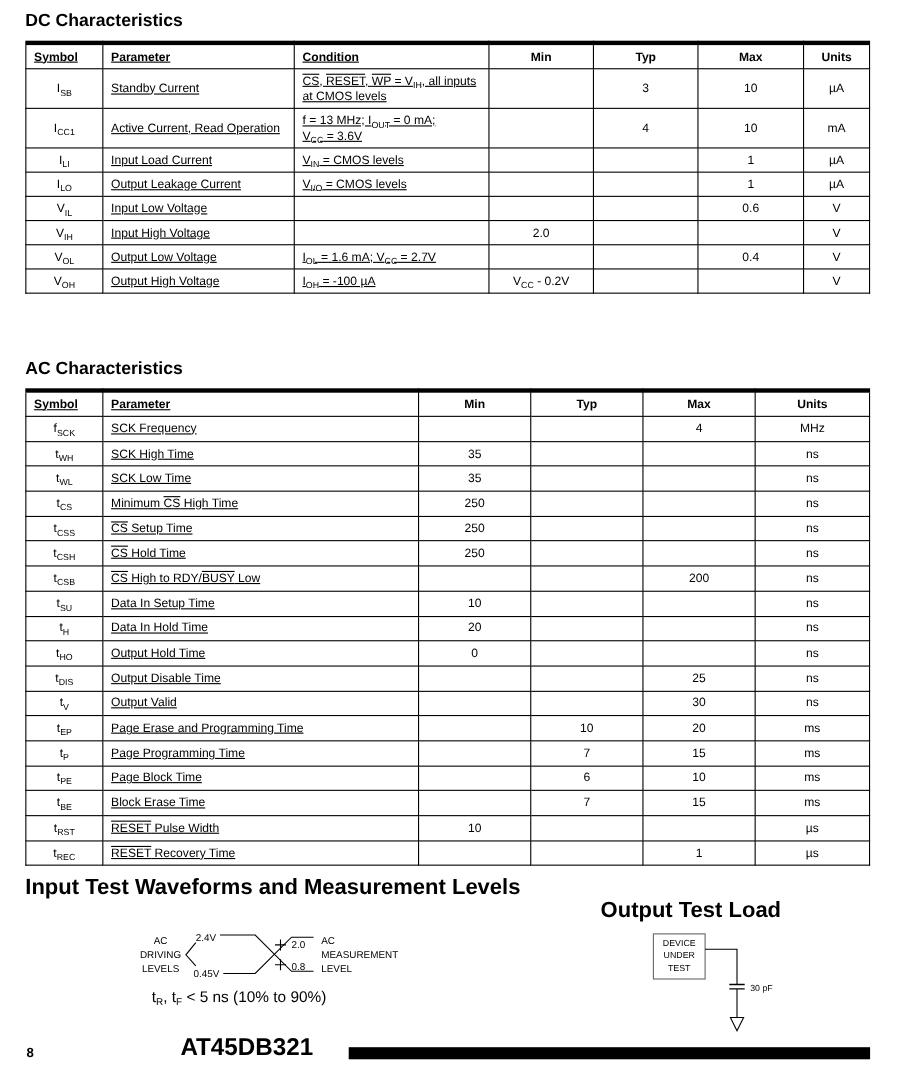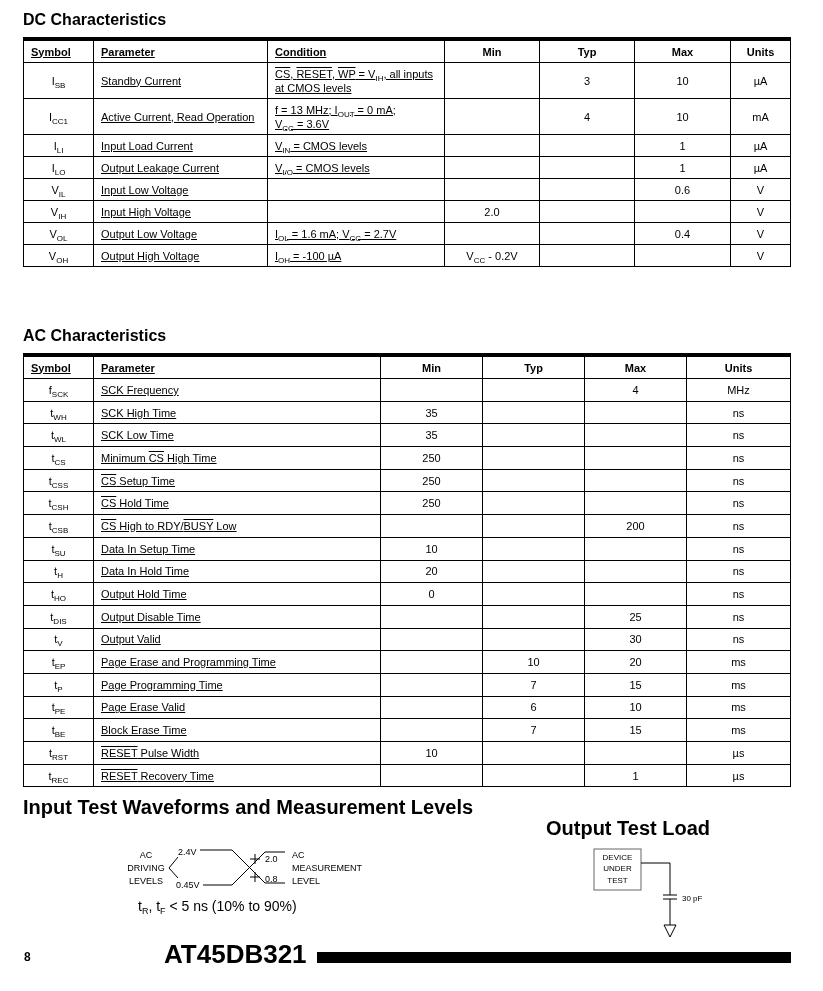--- a/index.html
+++ b/index.html
@@ -16,21 +16,21 @@
   table.spec td.sym { text-align: center; }
   sub { font-size: 8px; vertical-align: -3px; line-height: 0; }
   .ol { text-decoration: overline; }
   #dc { top: 37px; }
   #dc tbody tr.tall td { height: 35px; line-height: 14px; }
   #dc tbody tr.short td { height: 21px; margin-left: 28px; }
   #ac { top: 353px; }
   #ac tbody tr td { height: 21.7px; }
   .diagram-title { position: absolute; font-weight: bold; font-size: 20px; line-height: 1; }
   .footer-page { position: absolute; left: 24px; top: 950px; font-weight: bold; font-size: 12px; }
-  .footer-part { position: absolute; left: 164px; top: 939px; font-weight: bold; font-size: 26px; letter-spacing: 0; }
+  .footer-part { position: absolute; left: 164px; top: 939px; font-weight: bold; font-size: 22px; letter-spacing: 0; }
   .footer-bar { position: absolute; left: 317px; top: 952px; width: 474px; height: 11px; background: #000; }
   svg text { font-family: "Liberation Sans", sans-serif; }
 </style>
 </head>
 <body>
 
 <h2 class="h2" style="top:12px">DC Characteristics</h2>
 <table class="spec" id="dc">
   <colgroup>
     <col style="width:70px">
@@ -256,21 +256,21 @@
       <tr>
         <td class="sym">t<sub>P</sub></td>
         <td class="l">Page Programming Time</td>
         <td class="c"></td>
         <td class="c">7</td>
         <td class="c">15</td>
         <td class="c">ms</td>
       </tr>
       <tr>
         <td class="sym">t<sub>PE</sub></td>
-        <td class="l">Page Erase Valid</td>
+        <td class="l">Page Block Time</td>
         <td class="c"></td>
         <td class="c">6</td>
         <td class="c">10</td>
         <td class="c">ms</td>
       </tr>
       <tr>
         <td class="sym">t<sub>BE</sub></td>
         <td class="l">Block Erase Time</td>
         <td class="c"></td>
         <td class="c">7</td>

